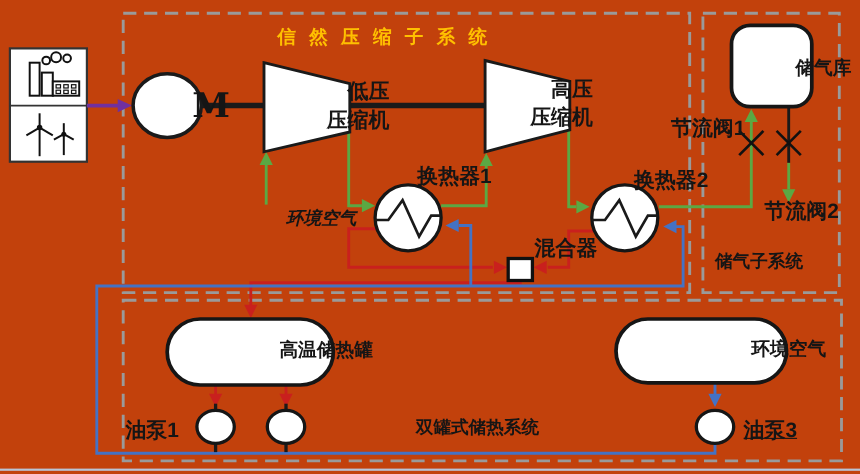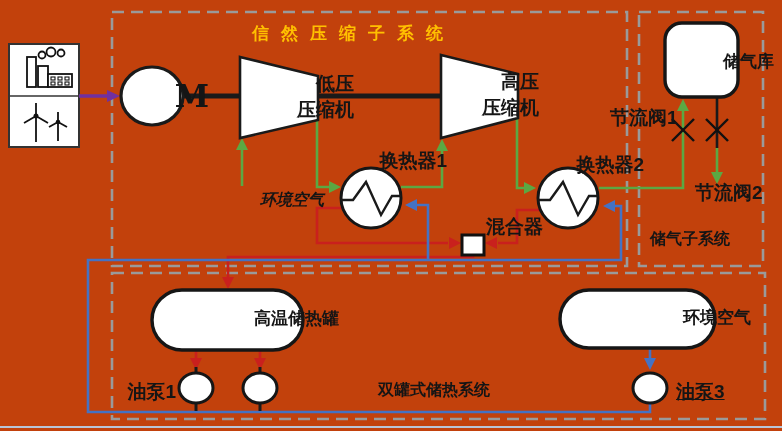--- a/index.html
+++ b/index.html
@@ -2,21 +2,21 @@
 <html><head>
 <meta charset="utf-8">
 <style>
   html,body{margin:0;padding:0;}
   body{width:782px;height:431px;overflow:hidden;background:#fdfdfd;
        font-family:"Liberation Sans","DejaVu Sans",sans-serif;}
   #stage{position:relative;width:782px;height:431px;background:#c2410c;}
   #pipes{position:absolute;left:0;top:0;}
   .lbl{position:absolute;color:#151515;font-weight:700;line-height:1.35;white-space:nowrap;}
   .center{text-align:right;margin-left:36px;}
-  .right{text-align:right;}
+  .right{}
   .pre{white-space:pre-line;}
   .title{font-size:17px;letter-spacing:12px;color:#FFC000;}
   .motor{font-family:"DejaVu Serif","Liberation Serif",serif;font-size:31px;font-weight:600;}
   .f15{font-size:19px;} .f16{font-size:16px;} .f17{font-size:17px;}
   .bottom-edge{position:absolute;left:0;top:426px;width:782px;height:2px;background:#b9c4d6;}
 </style>
 </head>
 <body>
 
 <div id="stage">

